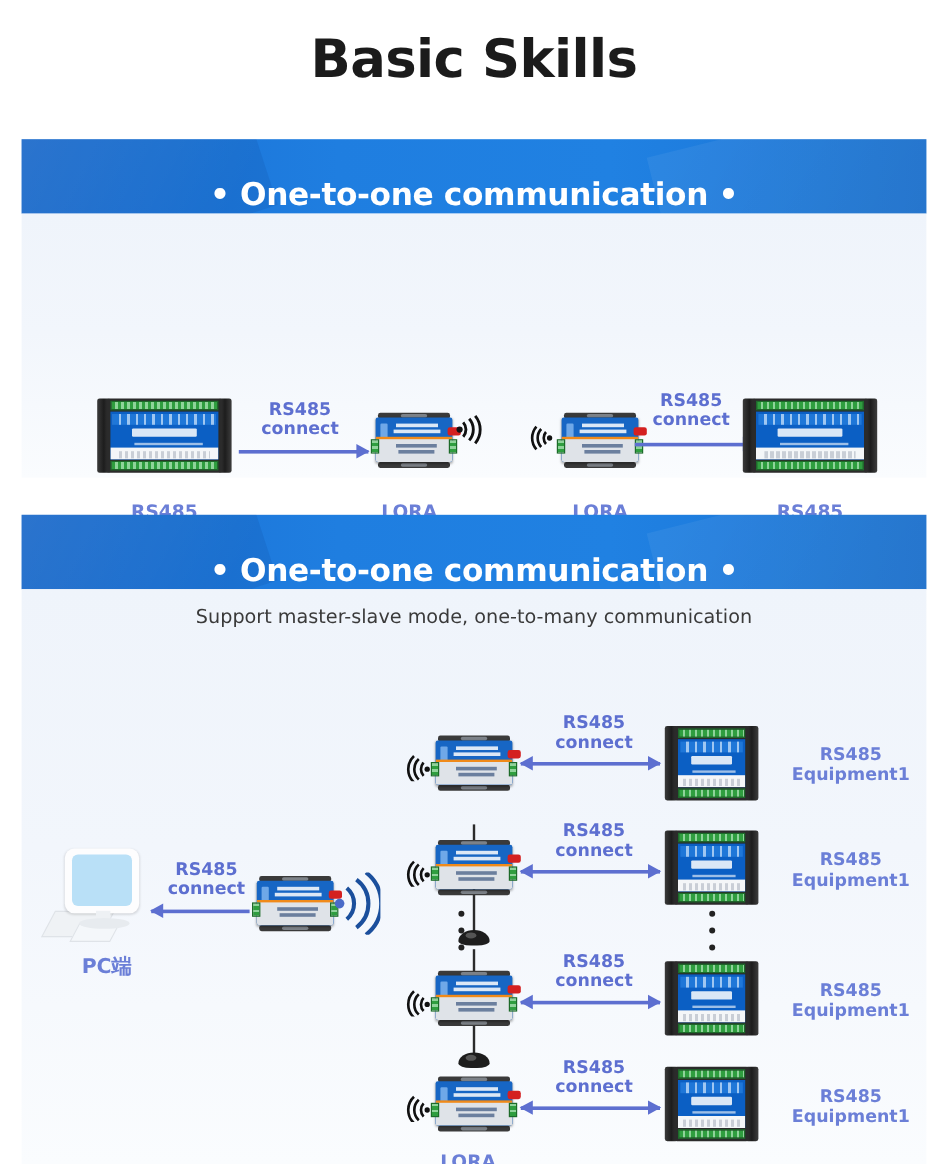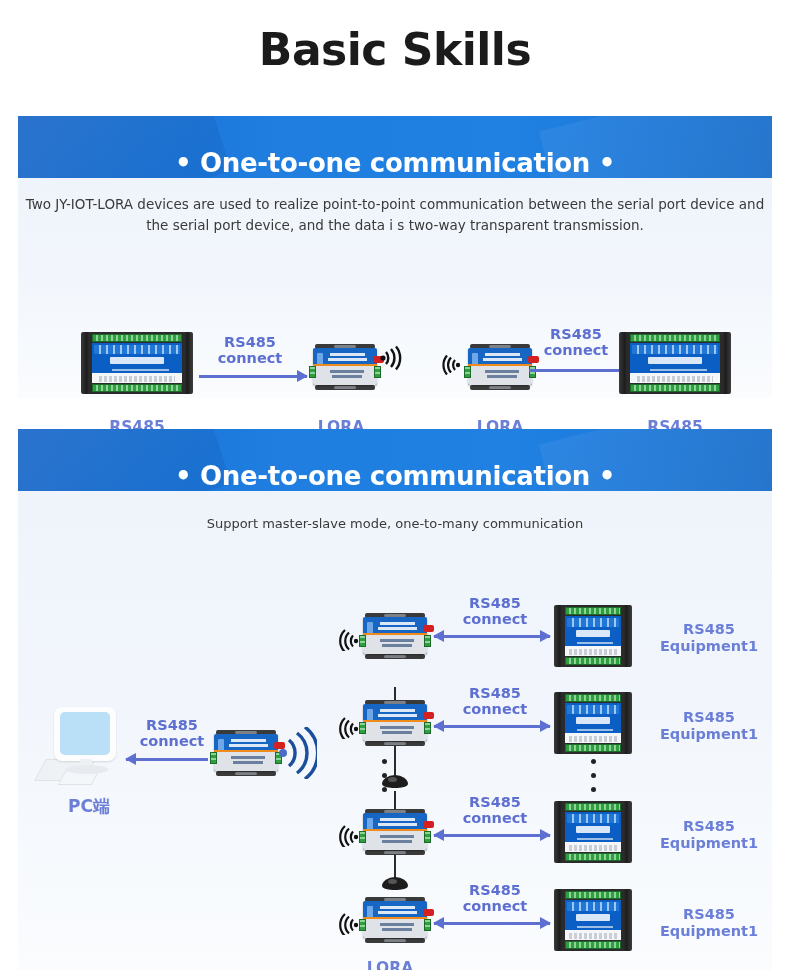--- a/index.html
+++ b/index.html
@@ -58,21 +58,21 @@
   }
   #section1 .sec-body{ height:220px; }
   #section2 .sec-body{ height:479px; }
 
   .sec-desc{
     text-align:center; color:#3a3a3a;
     font-size:13.5px; line-height:21px;
     padding-top:16px;
     font-family:"DejaVu Sans", sans-serif;
   }
-  #section2 .sec-desc{ padding-top:22px; font-size:13px; }
+  #section2 .sec-desc{ padding-top:12px; font-size:16px; }
 
   
   .lbl{
     position:absolute; text-align:center;
     color:#6b7fd7; font-weight:bold; font-size:15.5px; line-height:18px;
     font-family:"DejaVu Sans", sans-serif; white-space:pre-line;
   }
   .lbl.sm{ font-size:14.5px; line-height:17px; }
 
   .conn-lbl{
@@ -239,23 +239,20 @@
 
 <div class="page">
 
   <div class="page-title">Basic Skills</div>
 
   <div class="section" id="section1">
     <div class="sec-header">
       <div class="sec-header-text">• One-to-one communication •</div>
     </div>
     <div class="sec-body">
-      <div class="sec-desc">Two JY-IOT-LORA devices are used to realize point-to-point communication between
-the serial port device and the serial port device, and the data i
-s two-way transparent transmission.</div>
 
       <div class="dam" style="left:63px; top:154px; width:112px; height:62px;">
         <div class="brk l"></div>
         <div class="brk r"></div>
         <div class="bdy">
           <div class="term t"></div>
           <div class="term b"></div>
           <div class="face">
             <div class="ports"></div>
             <div class="nm"></div>

